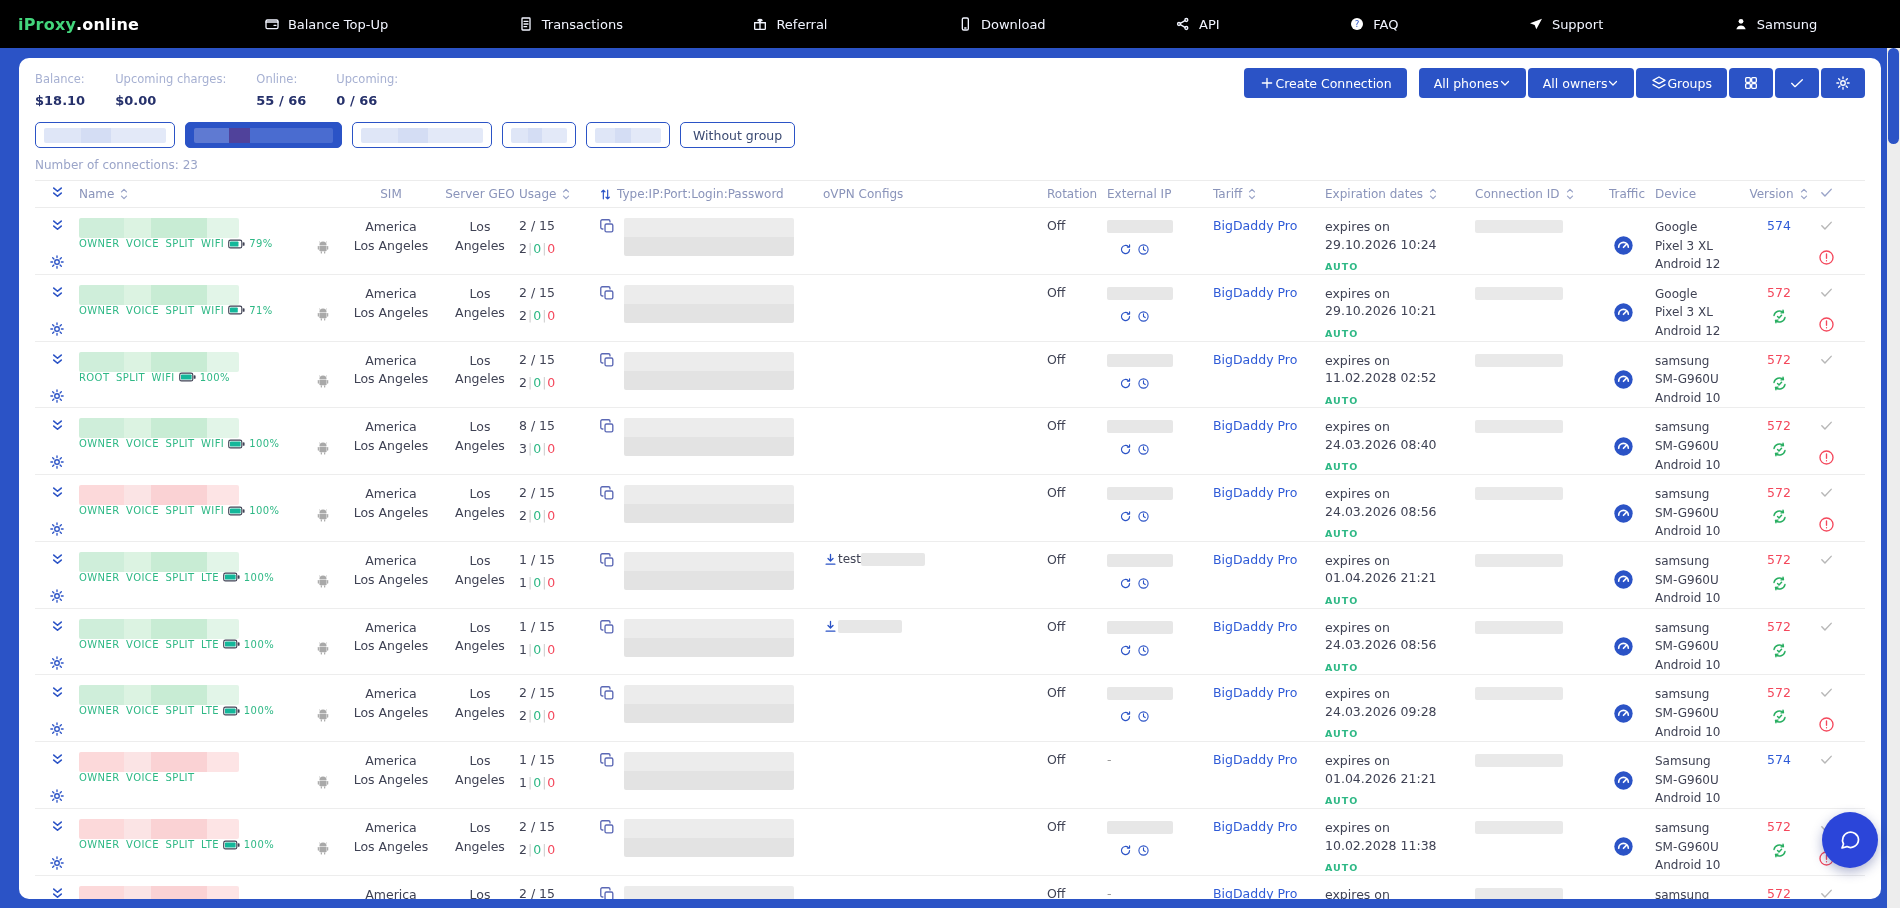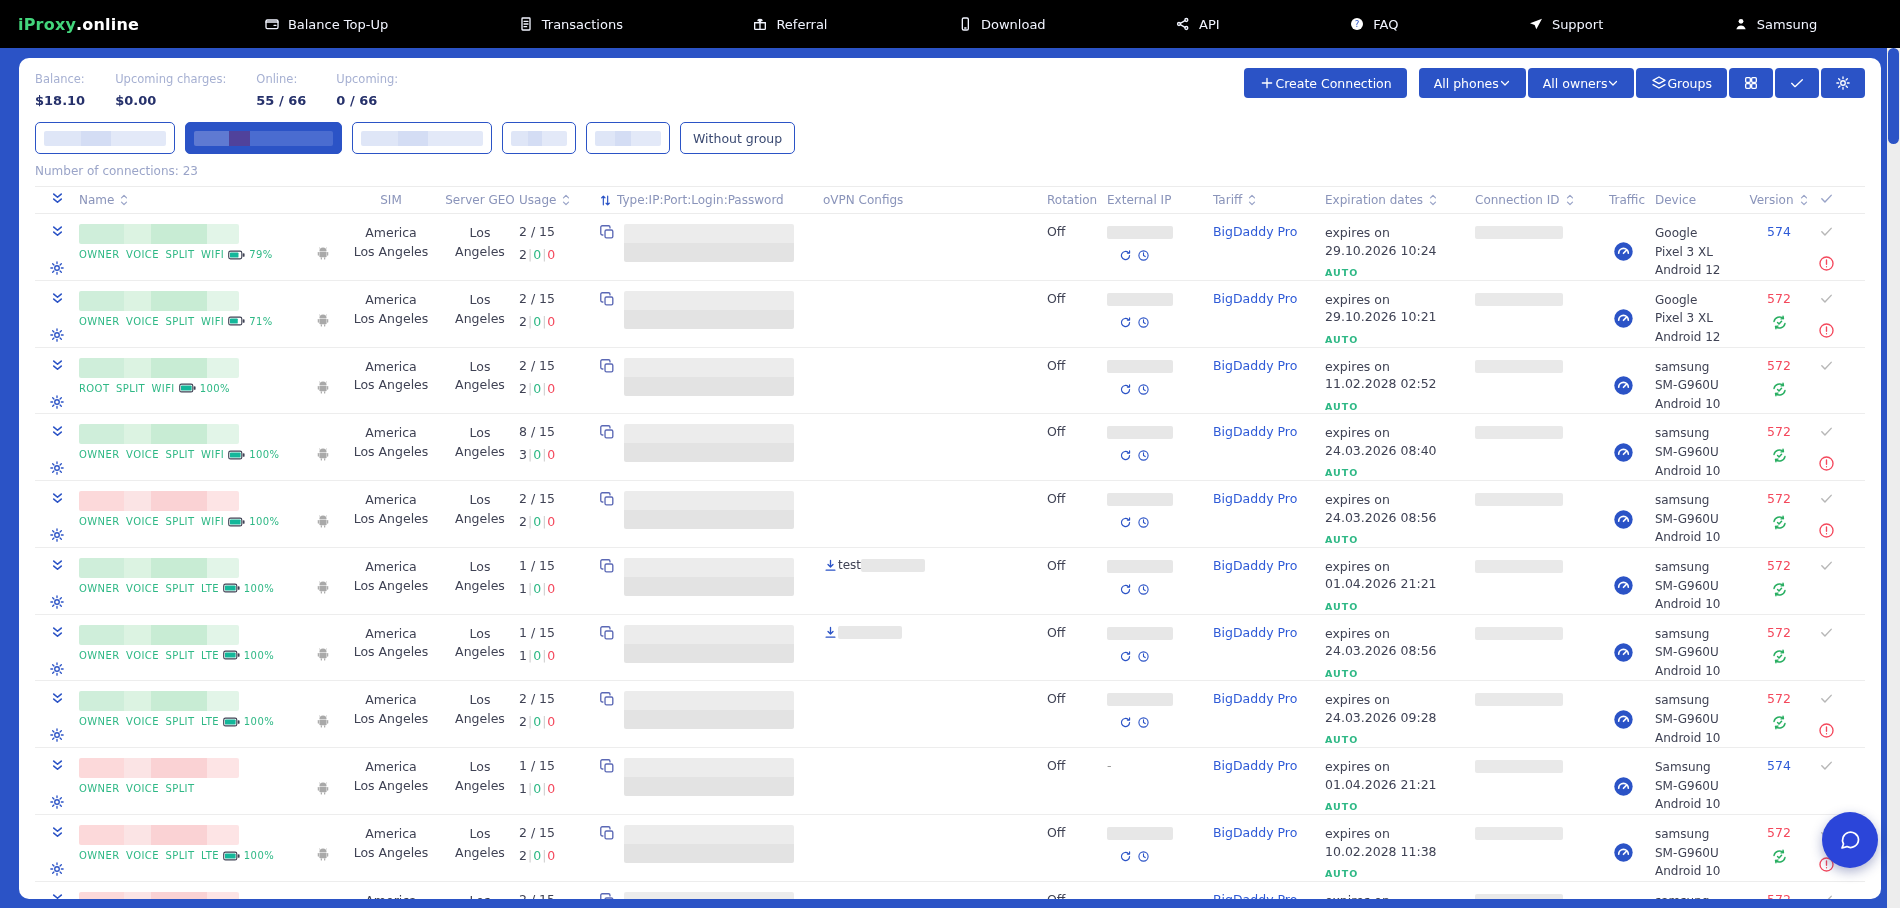--- a/index.html
+++ b/index.html
@@ -25,42 +25,42 @@
     padding:0 8px 0 30px;font-size:12.5px;color:#3f4254;outline:none;font-family:inherit;}
   .search input::placeholder{color:#9aa0b5;}
   .search .s-icon{position:absolute;left:8px;top:7px;color:#8d93a8;}
   .btn{height:30px;background:#2b53c6;color:#fff;border:none;border-radius:4px;font-size:12.5px;
     display:inline-flex;align-items:center;justify-content:center;gap:0;cursor:pointer;
     font-family:inherit;padding:0 15px;white-space:nowrap;}
   .btn-seg{display:flex;gap:2px;}
   .btn-icononly{width:44px;padding:0;}
   
   .chips{display:flex;gap:10px;margin-top:14px;}
-  .chip{height:32px;border:1px solid #2b53c6;background:#fff;border-radius:5px;cursor:pointer;
+  .chip{height:26px;border:1px solid #2b53c6;background:#fff;border-radius:5px;cursor:pointer;
     display:inline-flex;align-items:center;justify-content:center;padding:0 8px;font-family:inherit;}
   .chip .chip-blur{display:block;height:15px;width:100%;border-radius:2px;
     background:linear-gradient(90deg,#dfe6f7 0 30%,#d4ddf4 30% 55%,#e3e9f8 55%);}
   .chip.sel{background:#2b53c6;}
   .chip.sel .chip-blur{background:linear-gradient(90deg,#5f7ad2 0 25%,#50429b 25% 40%,#4a6cd0 40%);}
   .chip-outline{font-size:12.5px;color:#3b4a72;padding:0 12px;}
   .count{margin-top:10px;font-size:12px;color:#9aa4c8;}
   
   .table{margin-top:8px;--cols:44px 226px 36px 100px 78px 80px 224px 224px 60px 106px 112px 150px 134px 46px 96px 56px 38px;}
   .thead{display:grid;grid-template-columns:var(--cols);align-items:center;height:28px;
     border-top:1px solid #ececec;border-bottom:1px solid #ececec;color:#8a94ba;font-size:12px;}
   .th{display:flex;align-items:center;gap:5px;}
   .th.center{justify-content:center;}
   .sort{color:#9aa4c8;display:inline-flex;}
   .trow{display:grid;grid-template-columns:var(--cols);border-bottom:1px solid #ededed;
     padding:10px 0 0 0;min-height:60px;font-size:12.5px;color:#3f4254;}
   .c-expand{display:flex;flex-direction:column;align-items:center;gap:18px;color:#2b53c6;}
   .name-bar{width:160px;height:20px;border-radius:2px;}
   .tint-green{background:linear-gradient(90deg,#cfeeda 0 28%,#dcf3e2 28% 45%,#c8ecd4 45% 80%,#e2f5e8 80%);}
   .tint-pink{background:linear-gradient(90deg,#fcd9da 0 28%,#fbe4e5 28% 45%,#fad2d4 45% 80%,#fde4e5 80%);}
-  .status{margin-top:5px;font-size:10px;color:#2eb885;letter-spacing:.4px;word-spacing:3px;
+  .status{font-size:10px;color:#2eb885;letter-spacing:.4px;word-spacing:3px;
     display:flex;align-items:center;gap:4px;white-space:nowrap;}
   .c-os{color:#a6a6a6;padding-top:3px;display:flex;justify-content:center;}
   .c-center{text-align:center;line-height:1.5;}
   .usage-total{line-height:1.2;}
   .usage-parts{margin-top:8px;font-size:12.5px;}
   .usage-parts .sep{color:#cfcfcf;padding:0 1px;}
   .usage-parts .g{color:#2eb885;} .usage-parts .r{color:#f4485c;}
   .c-creds{display:flex;gap:8px;align-items:flex-start;color:#5b68b5;}
   .creds-blur{width:170px;height:38px;border-radius:2px;
     background:linear-gradient(180deg,#ececec 0 50%,#e3e3e3 50%);}

